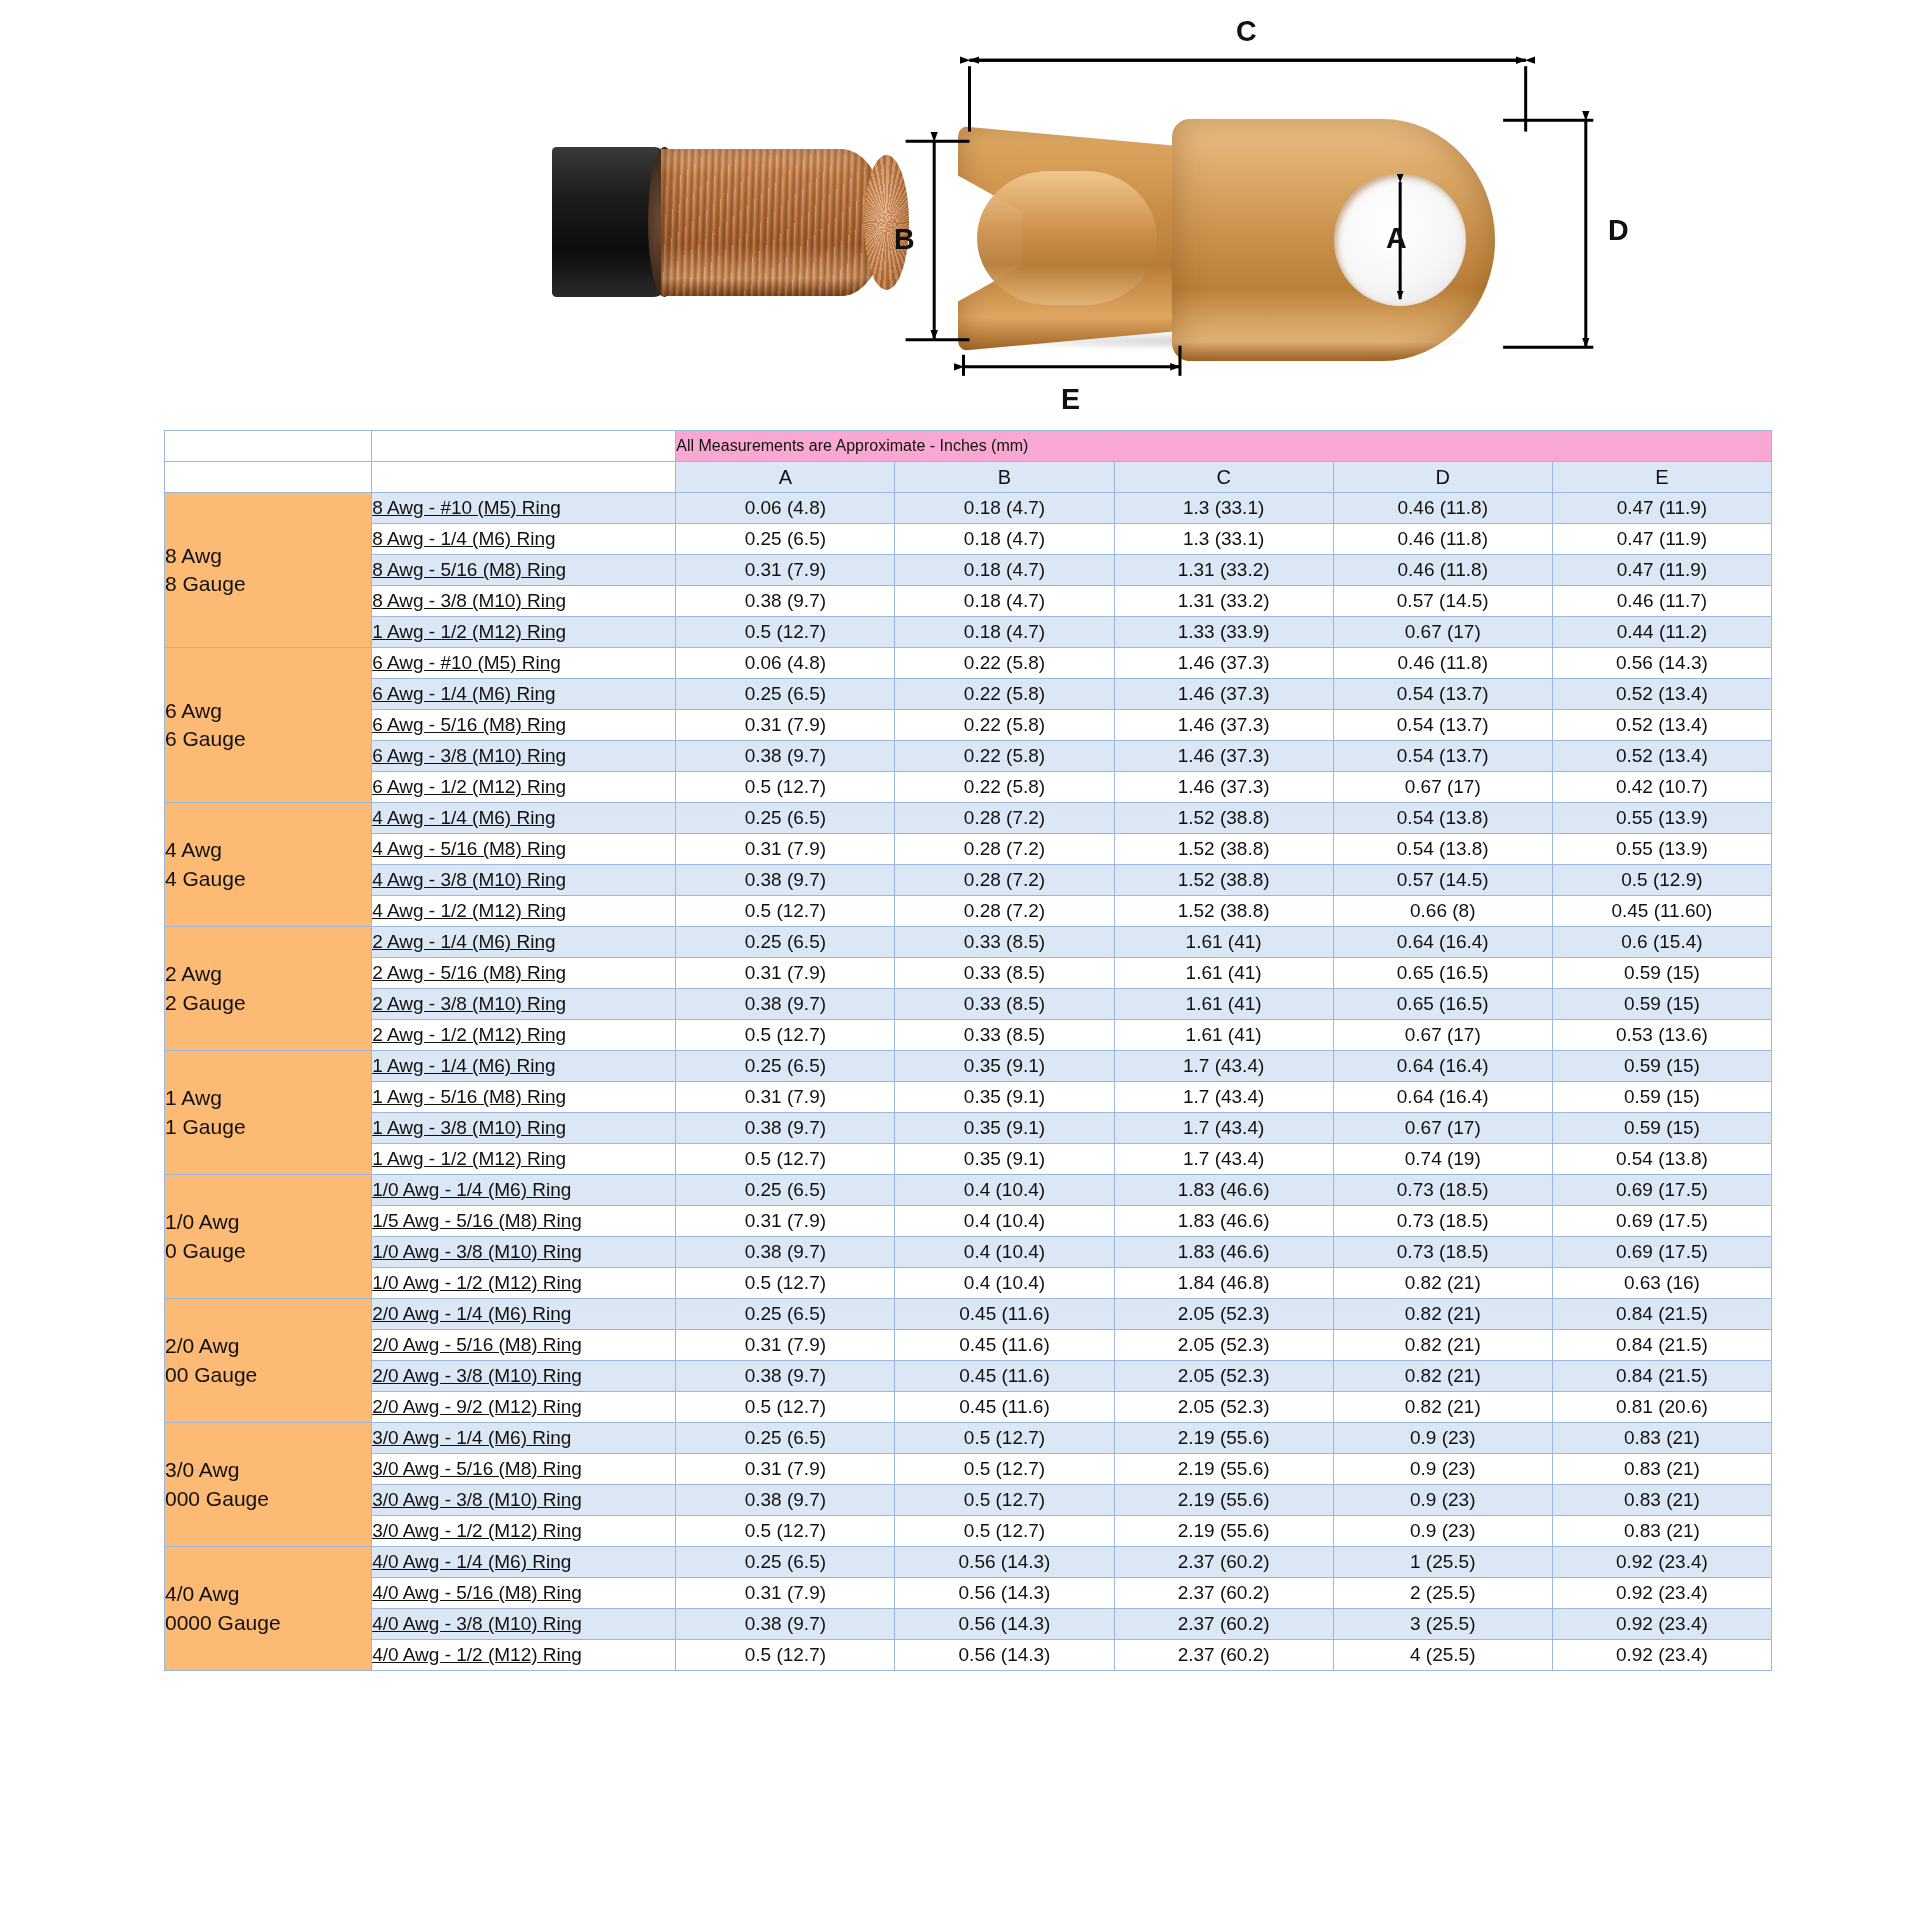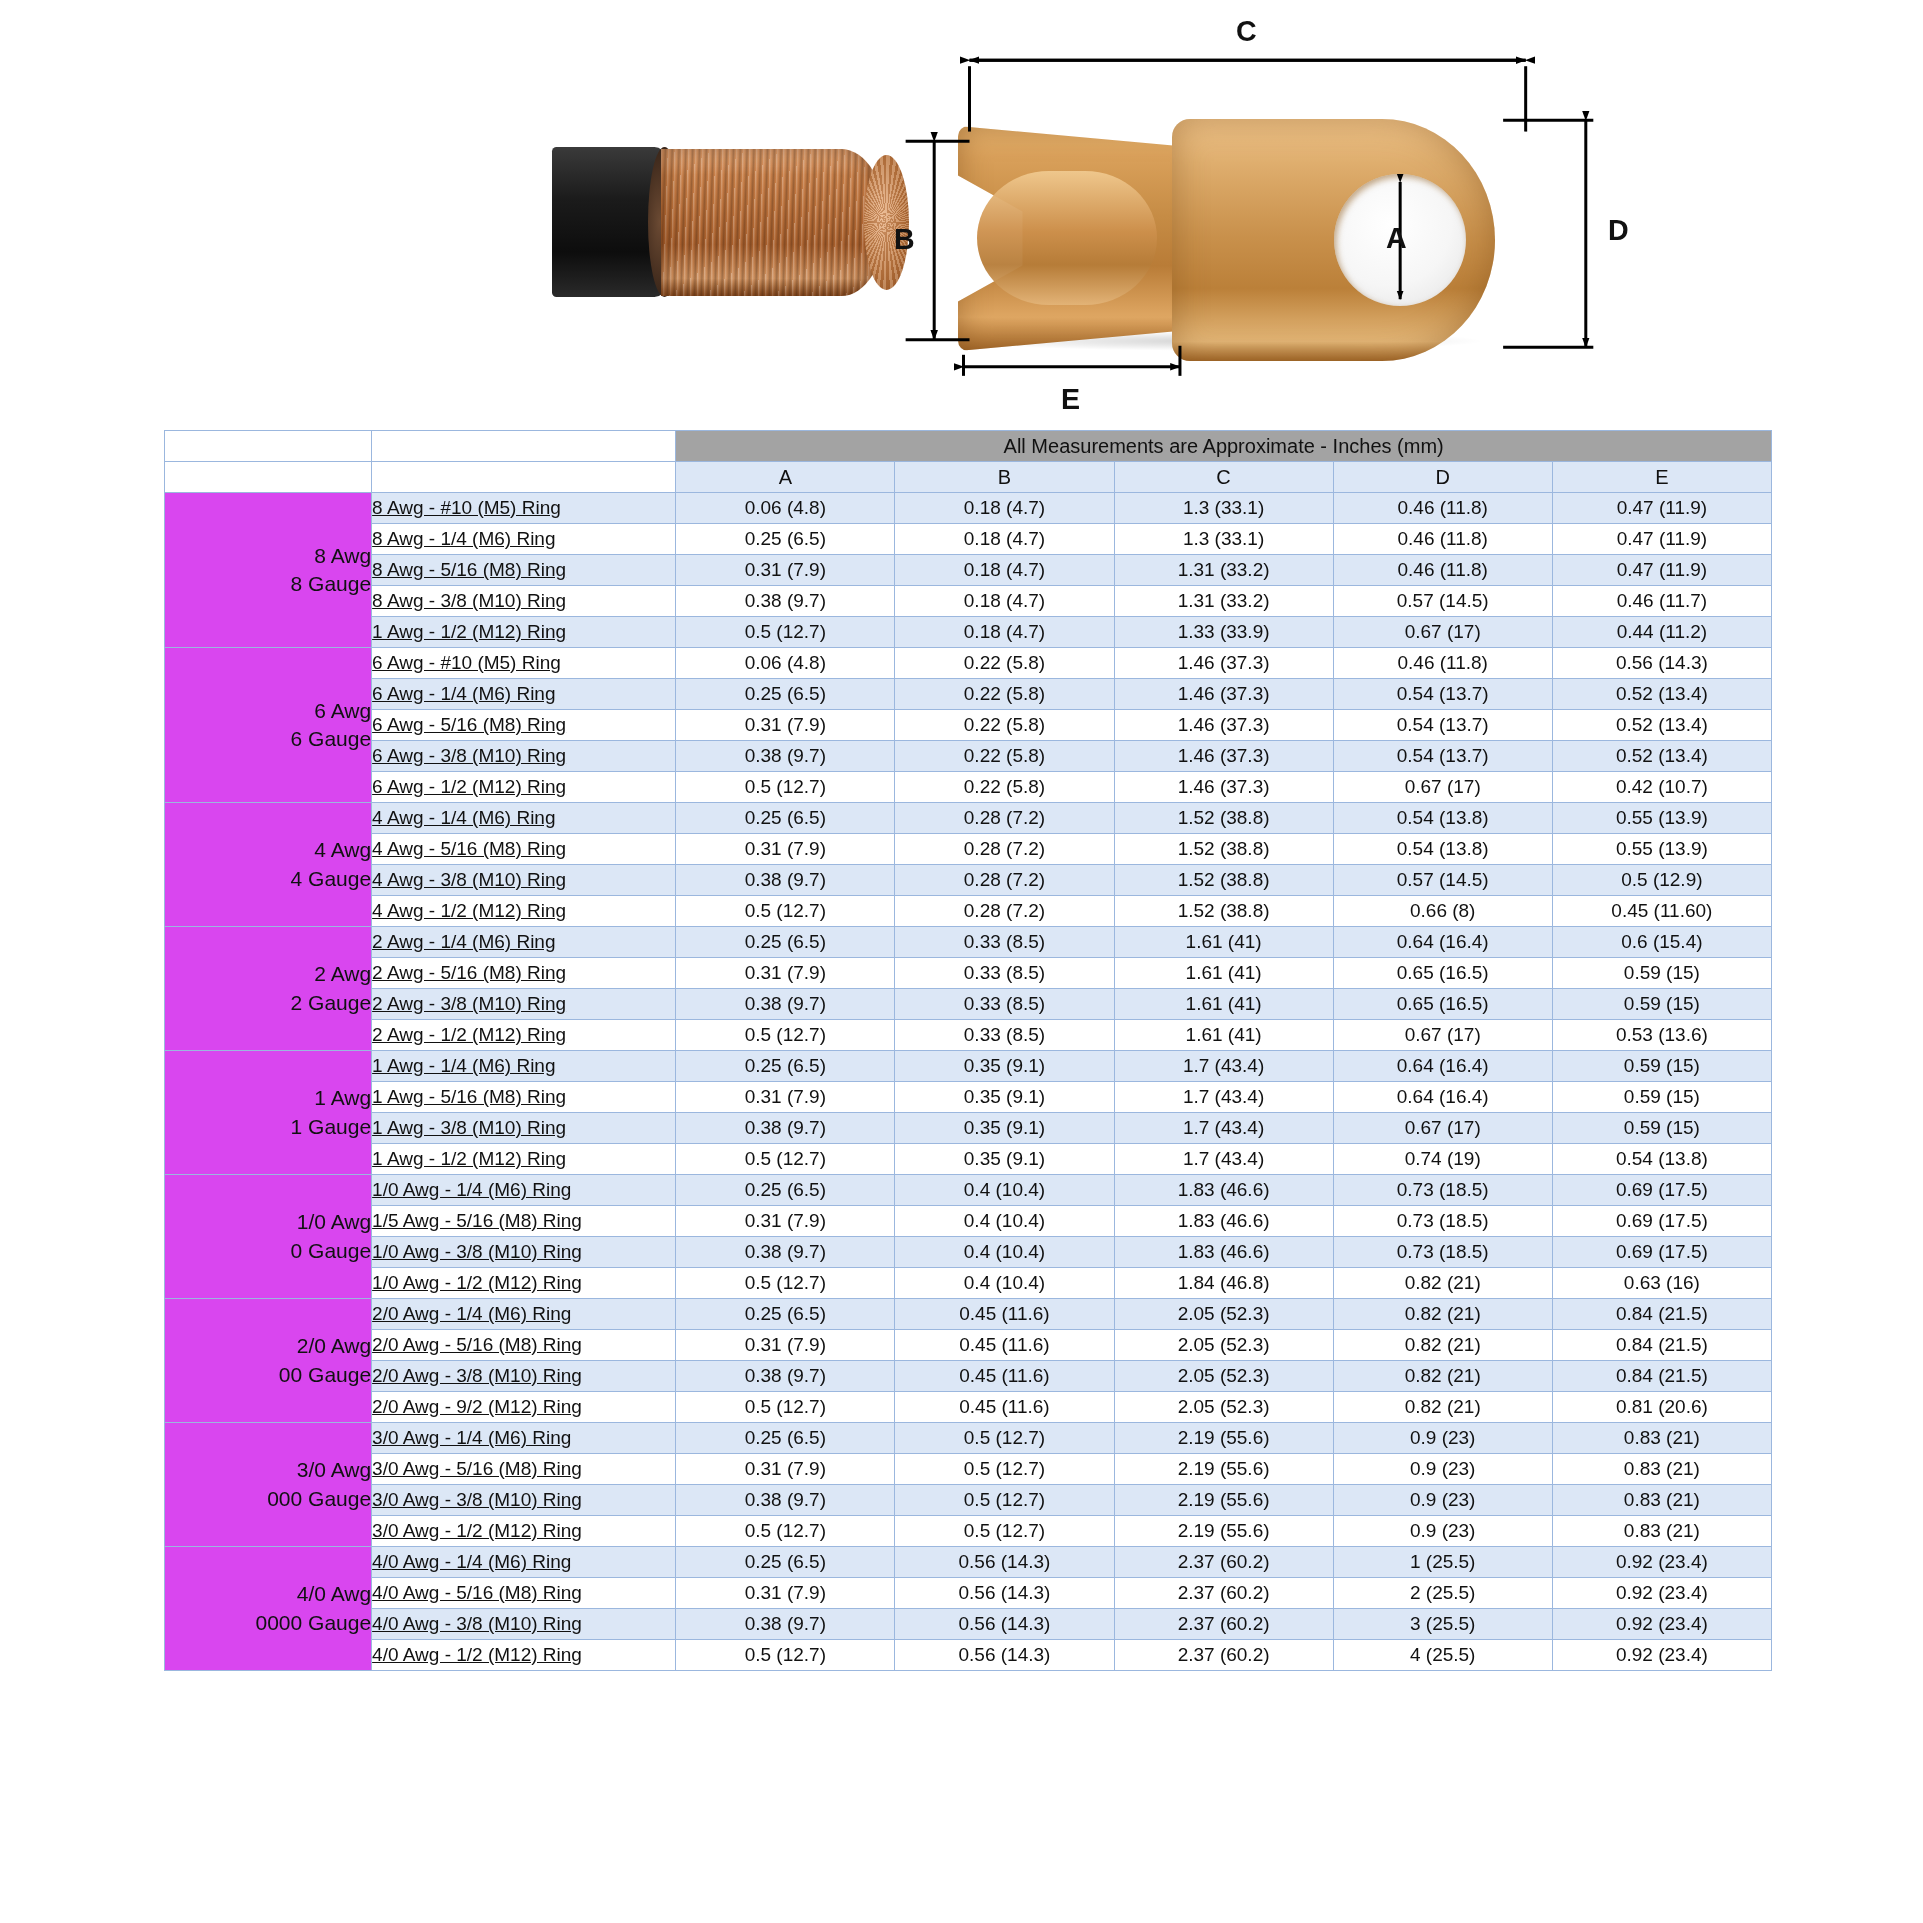--- a/index.html
+++ b/index.html
@@ -152,32 +152,32 @@
     height: 30px;
     font-weight: normal;
     color: #111;
   }
   .col-group  { width: 207px; }
   .col-desc   { width: 304px; }
   .col-val    { width: 219px; }
 
   td.blank-cell { background: #ffffff; border: 0.8px solid #9bb7de; }
   td.hdr-span {
-    background: #a3a3a3;
-    text-align: center;
-    font-size: 20px;
+    background: #f9a8d4;
+    text-align: left;
+    font-size: 16px;
   }
   td.hdr-letter {
     background: #dce7f6;
     text-align: center;
     font-size: 20px;
   }
   td.group-cell {
-    background: #d946ef;
-    text-align: right;
+    background: #fdba74;
+    text-align: left;
     font-weight: bold;
     font-size: 21px;
     line-height: 1.35;
     vertical-align: middle;
   }
   td.desc-cell {
     text-align: left;
     padding-left: 9px;
     font-size: 19px;
     white-space: nowrap;

